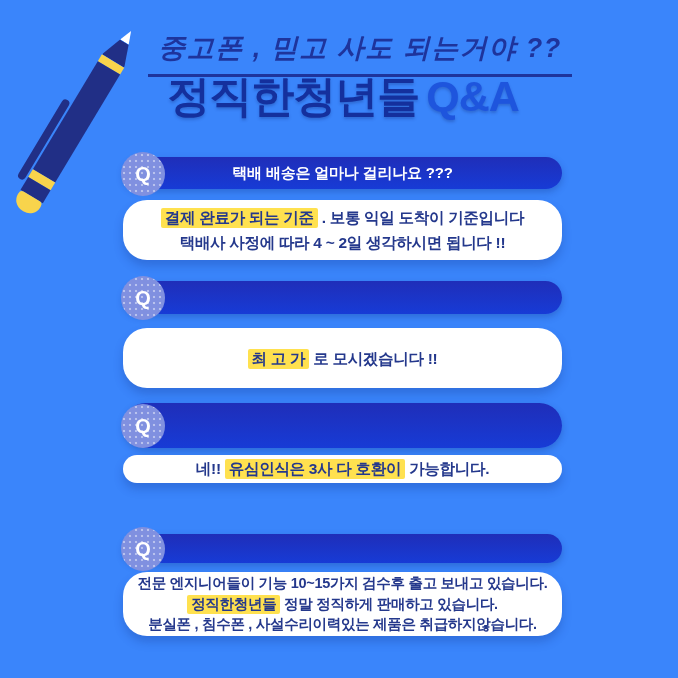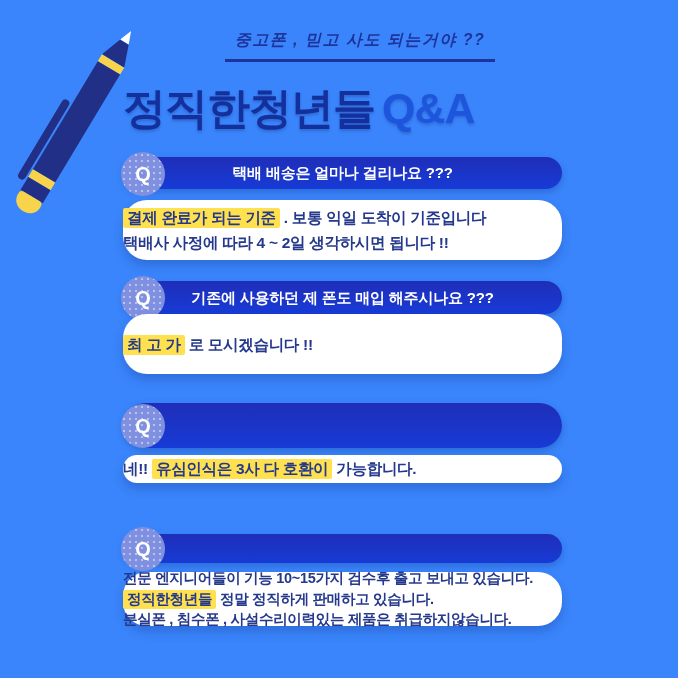--- a/index.html
+++ b/index.html
@@ -31,31 +31,31 @@
   .pen-cap  { width: 26px; height: 17px; background: #f8d44c;
               border-radius: 4px 4px 12px 12px; }
   .pen-clip { position: absolute; left: -10px; top: 92px;
               width: 8px; height: 92px; background: #212f86;
               border-radius: 4px; }
 
   
   .tagline {
     position: absolute; top: 30px; left: 140px; width: 440px;
     text-align: center;
-    color: #1e349c; font-size: 16px; font-weight: 700;
+    color: #1e349c; font-size: 27px; font-weight: 700;
     font-style: italic; letter-spacing: 1.5px;
   }
   .tagline .underline {
     display: inline-block;
     padding: 0 10px 8px;
     border-bottom: 3px solid #1e349c;
   }
   .title {
-    position: absolute; top: 80px; left: 123px; width: 440px;
-    text-align: left;
+    position: absolute; top: 68px; left: 123px; width: 440px;
+    text-align: center;
     font-size: 43px; font-weight: 800;
     color: #14309d; letter-spacing: -1px;
     text-shadow: 0 2px 3px rgba(10,25,95,0.25);
     white-space: nowrap;
   }
   .title .accent { color: #1e55dd; margin-left: 7px; }
 
   
   .pill {
     position: absolute; left: 123px; width: 439px;
@@ -74,40 +74,40 @@
     background-size: 6px 6px;
     color: #ffffff; font-weight: 700; font-size: 20px;
     display: flex; align-items: center; justify-content: center;
   }
   .q-text { line-height: 20px; }
   .card {
     position: absolute; left: 123px; width: 439px;
     background: #ffffff; border-radius: 24px;
     box-shadow: 0 6px 10px rgba(15,45,130,0.25);
     display: flex; flex-direction: column; justify-content: center;
-    text-align: left;
+    text-align: center;
     color: #24388c; font-weight: 700; letter-spacing: -0.3px;
   }
   .hl { background: #ffe14f; padding: 1px 4px 2px; border-radius: 2px; }
 
   .qa1 .pill { top: 157px; height: 32px; }
   .qa1 .badge { top: -5px; }
   .qa1 .card { top: 200px; height: 60px; font-size: 15.5px; line-height: 25px; }
 
   .qa2 .pill { top: 281px; height: 33px; }
   .qa2 .badge { top: -5px; }
-  .qa2 .card { top: 314px; height: 60px; font-size: 15.5px; line-height: 25px; }
+  .qa2 .card { top: 328px; height: 60px; font-size: 15.5px; line-height: 25px; }
 
   .qa3 .pill { top: 403px; height: 45px; }
   .qa3 .badge { top: 1px; }
   .qa3 .card { top: 455px; height: 28px; font-size: 15.5px; line-height: 22px; }
 
   .qa4 .pill { top: 534px; height: 29px; }
   .qa4 .badge { top: -7px; }
-  .qa4 .card { top: 572px; height: 54px; font-size: 14.5px; line-height: 20.5px; }
+  .qa4 .card { top: 572px; height: 64px; font-size: 14.5px; line-height: 20.5px; }
 </style>
 </head>
 <body>
 
 <div class="stage">
 
   <div class="pen-wrap">
     <div class="pen-tip"></div>
     <div class="pen-cone"></div>
     <div class="pen-band1"></div>
@@ -134,23 +134,20 @@
     </div>
     <div class="card">
         <div class="a-line"><span class="hl">결제 완료가 되는 기준</span><span> . 보통 익일 도착이 기준입니다</span></div>
         <div class="a-line"><span>택배사 사정에 따라 4 ~ 2일 생각하시면 됩니다 !!</span></div>
       </div>
   </div>
 
   <div class="qa qa2">
     <div class="pill">
       <span class="badge">Q</span>
-      <div class="q-text">
-          <div class="q-line">기존에 사용하던 제 폰도 매입 해주시나요 ???</div>
-        </div>
     </div>
     <div class="card">
         <div class="a-line"><span class="hl">최 고 가</span><span> 로 모시겠습니다 !!</span></div>
       </div>
   </div>
 
   <div class="qa qa3">
     <div class="pill">
       <span class="badge">Q</span>
       <div class="q-text">

